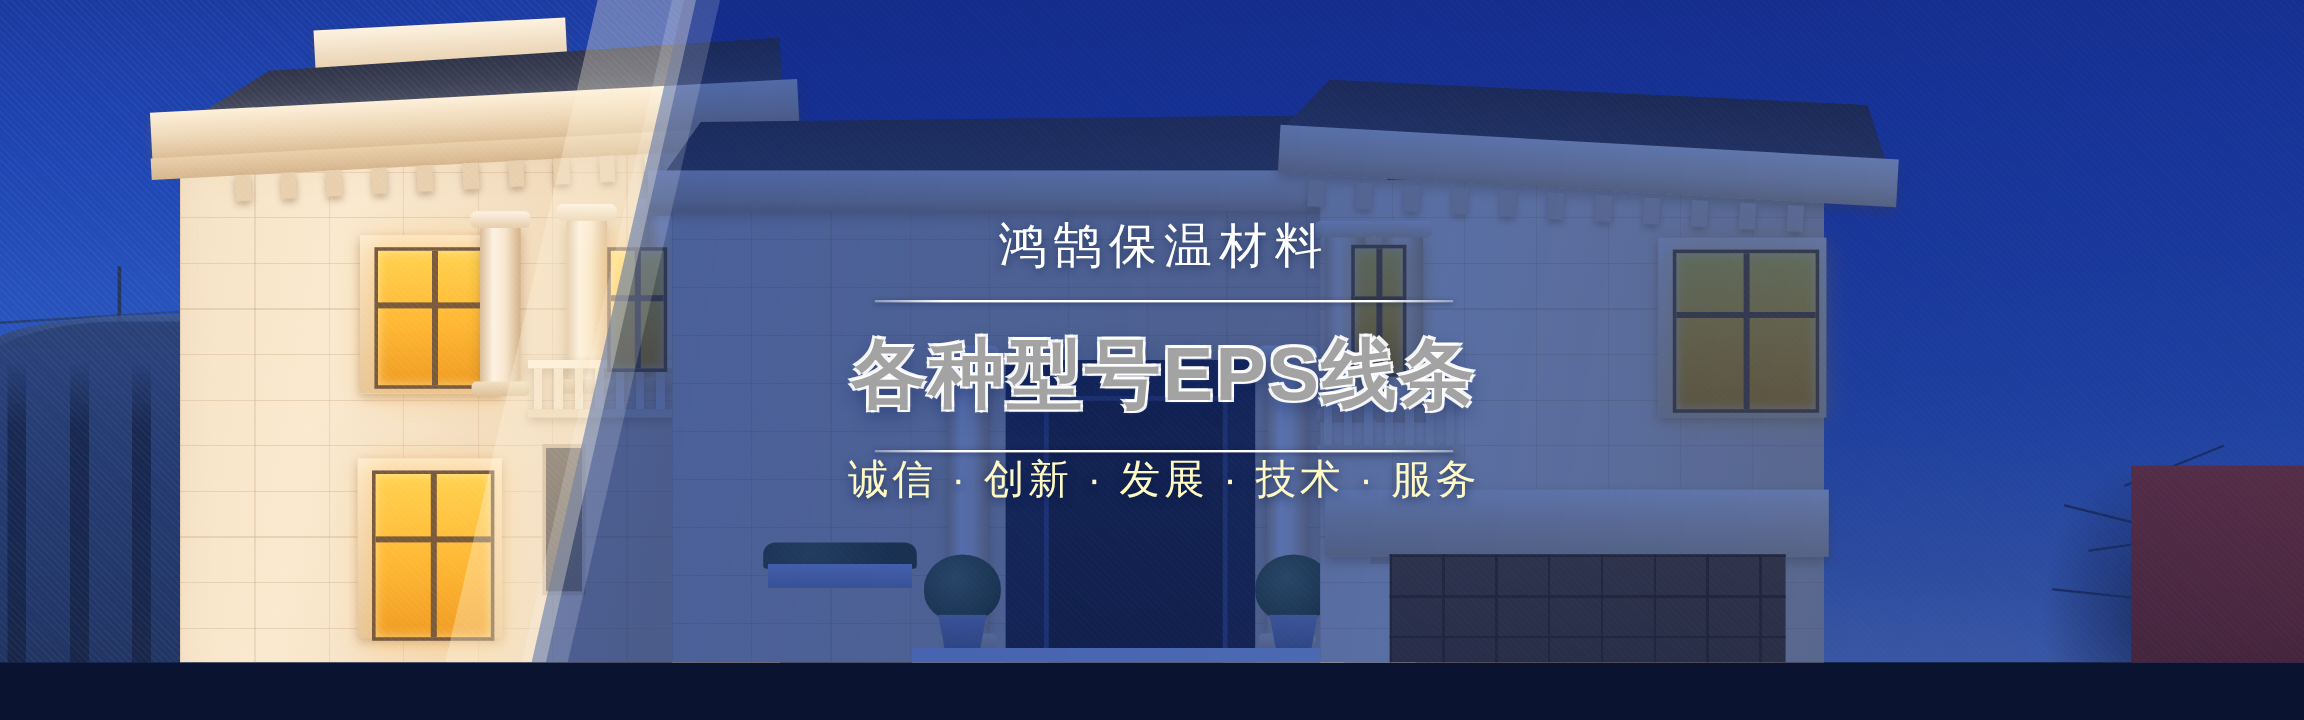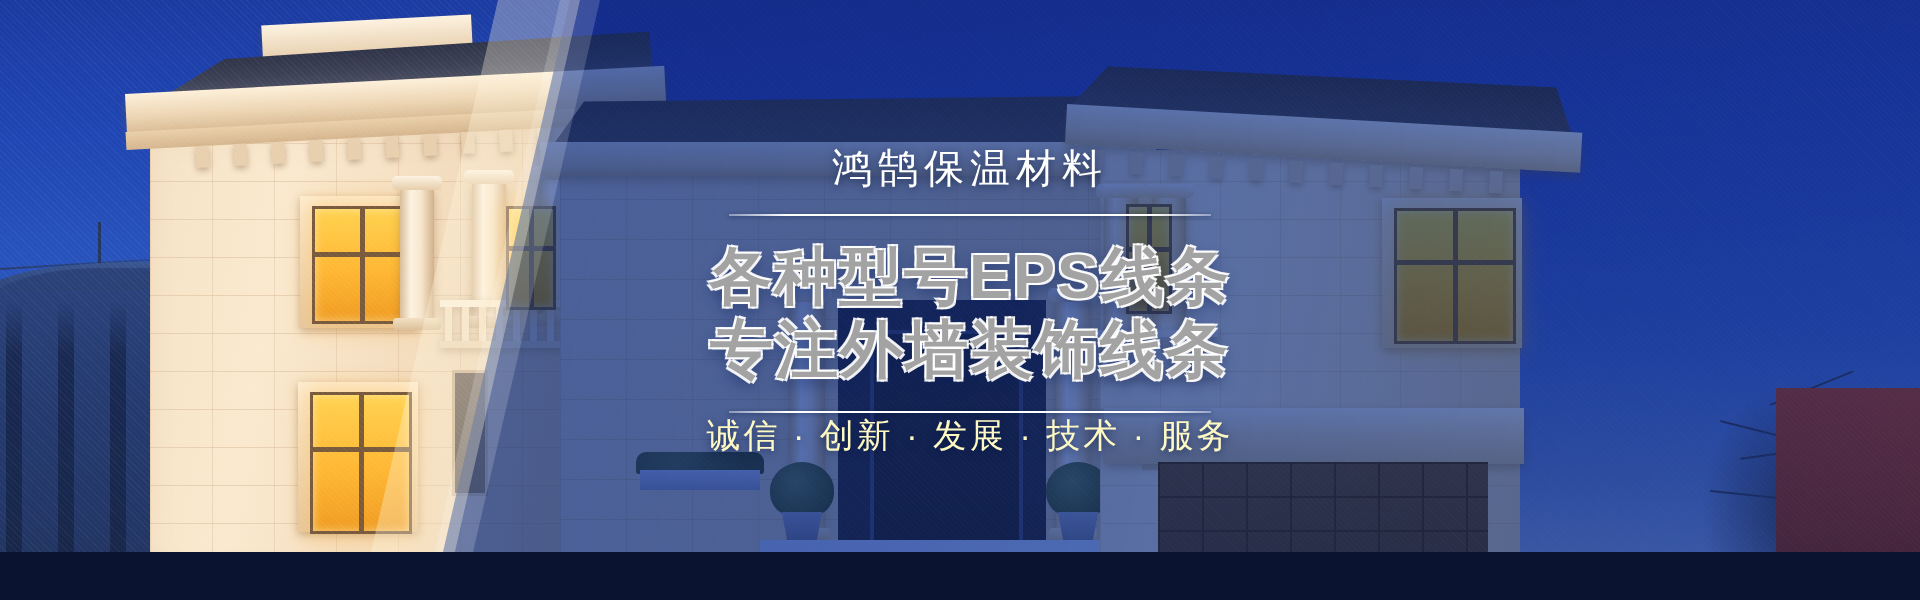--- a/index.html
+++ b/index.html
@@ -444,20 +444,19 @@
   <div class="beam2"></div>
   <div class="vignette"></div>
 
   <div class="content">
     <div class="brand">鸿鹄保温材料</div>
 
     <div class="rule top"></div>
 
     <div class="headline l1">各种型号EPS线条</div>
 
-    <div class="headline l2">专注外墙装饰线条</div>
 
     <div class="rule bottom"></div>
 
     <div class="tagline">诚信 · 创新 · 发展 · 技术 · 服务</div>
   </div>
 
 </div>
 
 </body></html>

